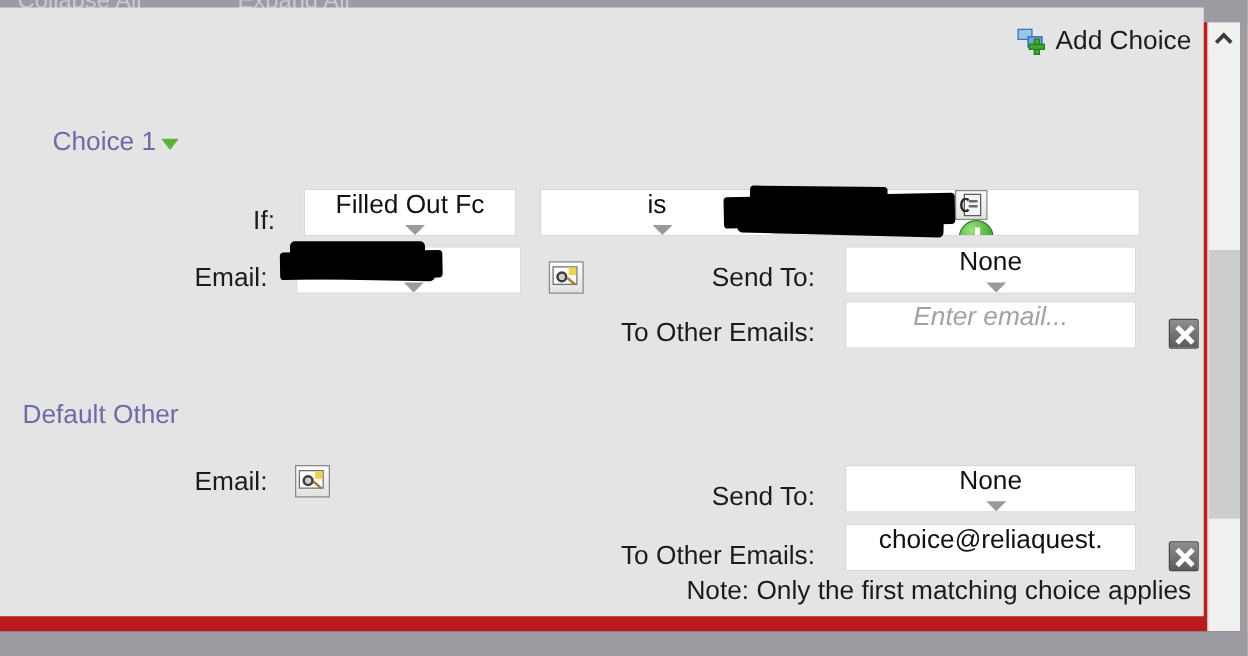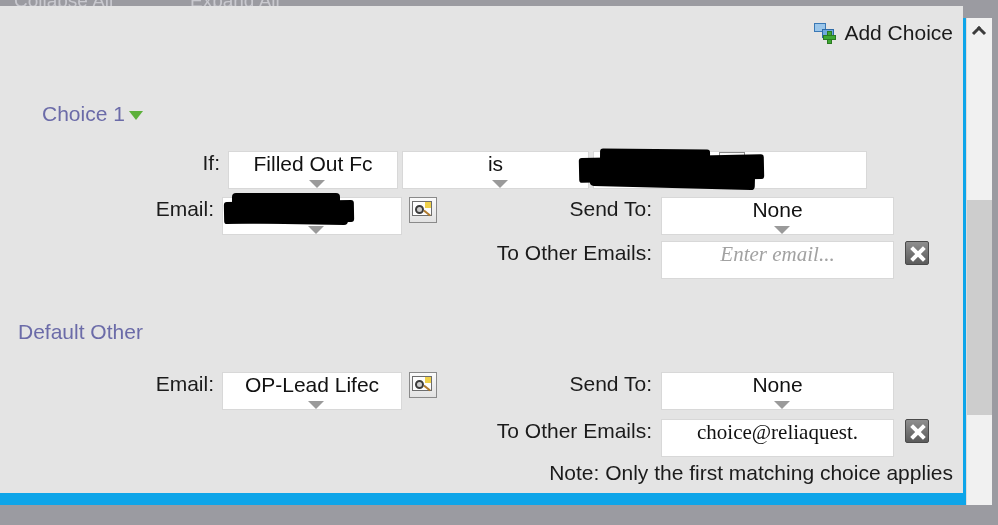--- a/index.html
+++ b/index.html
@@ -7,21 +7,21 @@
     margin: 0; padding: 0;
     width: 998px; height: 525px;
     overflow: hidden;
     font-family: "Liberation Sans", sans-serif;
     background: #e4e4e4;
   }
   #root {
     position: relative;
     width: 998px;
     height: 525px;
-    background: #0ea5e9;
+    background: #b91c1c;
   }
 
   
   .top-strip {
     position: absolute; left: 0; top: 0;
     width: 998px; height: 18px;
     background: #9b9ba1;
     overflow: hidden;
   }
   .top-strip .tlabel {
@@ -106,21 +106,22 @@
     border-right: 7px solid transparent;
     border-top: 9px solid #5cb03a;
     margin-top: 3px;
     cursor: pointer;
   }
 
   
   .row {
     position: absolute;
     display: flex;
-    align-items: flex-start;
+    align-items: flex-end;
+    gap: 15px;
   }
   .flabel {
     font-size: 21px;
     color: #1b1b1b;
     text-align: right;
     white-space: nowrap;
   }
 
   
   .sel, .txt {
@@ -145,21 +146,21 @@
     text-overflow: clip;
   }
   .caret {
     width: 0; height: 0;
     border-left: 8px solid transparent;
     border-right: 8px solid transparent;
     border-top: 8px solid #9a9a9a;
     margin-left: 8px;
     flex: 0 0 auto;
   }
-  .txt { cursor: text; font-family: Liberation Serif, serif; }
+  .txt { cursor: text; }
   .txt .ph {
     color: #a2a2a2;
     font-style: italic;
   }
 
   
   .redaction {
     position: absolute;
     background: #000;
     pointer-events: none;
@@ -401,24 +402,20 @@
       </span>
       <span class="x-btn" style="margin-left:11px;"></span>
     </div>
 
     <div class="section-title defaultchoice">
       <span>Default Other</span>
     </div>
 
     <div class="row" style="left:152px; top:366px;">
       <span class="flabel" style="width:62px;">Email:</span>
-      <span class="sel" style="width:180px; margin-left:8px;">
-        <span class="val">OP-Lead Lifec</span>
-        <span class="caret"></span>
-      </span>
       <span class="icon-btn" style="margin-left:7px; height:26px; width:28px;">
         <span class="mag-icon" style="position:absolute;left:0;top:1px;">
           <span class="screen"></span>
             <span class="yellow"></span>
             <span class="lens"></span>
             <span class="handle"></span>
         </span>
       </span>
     </div>
 

